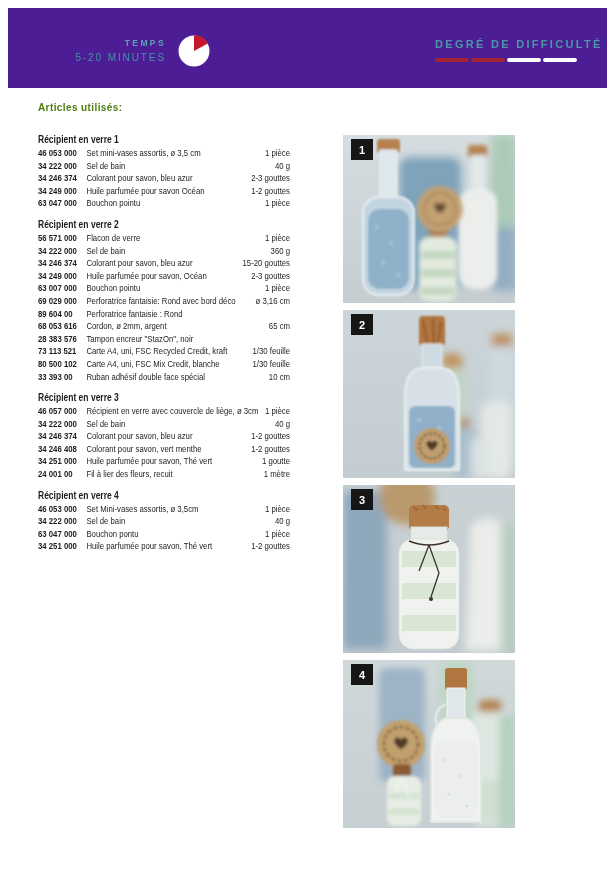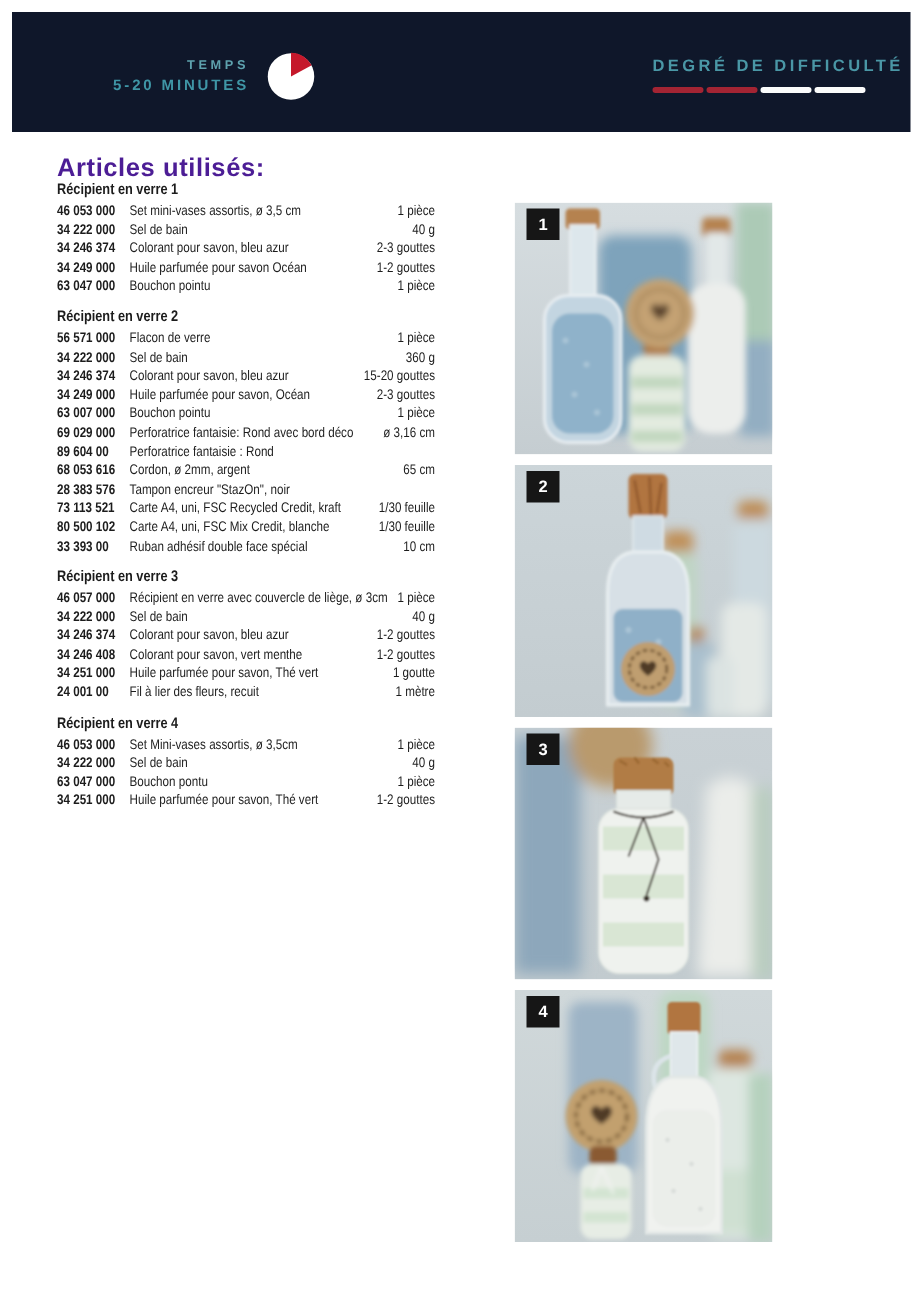--- a/index.html
+++ b/index.html
@@ -1,36 +1,36 @@
 <!DOCTYPE html>
 <html><head>
 <meta charset="utf-8">
 <style>
   html,body{margin:0;padding:0;}
   body{
     width:615px;height:871px;background:#ffffff;position:relative;overflow:hidden;
     font-family:"Liberation Sans",sans-serif;color:#1c1c1c;
   }
   
-  .band{position:absolute;left:8px;top:8px;width:599px;height:80px;background:#0f172a;}
+  .band{position:absolute;left:8px;top:8px;width:599px;height:80px;background:#4c1d95;}
   .time-block{position:absolute;left:58px;top:24px;display:flex;align-items:center;gap:10px;}
   .time-lines{text-align:right;width:100px;}
   .time-label{font-size:8.5px;font-weight:bold;letter-spacing:2.4px;color:#5ea2ae;}
-  .time-value{font-size:10px;font-weight:bold;letter-spacing:1.9px;color:#3f96a6;margin-top:4px;}
+  .time-value{font-size:10px;font-weight:normal;letter-spacing:1.9px;color:#3f96a6;margin-top:4px;}
   .clock{width:36px;height:36px;}
   .diff-block{position:absolute;left:427px;top:30px;}
   .diff-label{font-size:11px;font-weight:bold;letter-spacing:2.3px;color:#4a97a6;}
   .bars{display:flex;gap:2px;margin-top:8px;}
   .bar{width:34px;height:4px;border-radius:2px;background:#fafbfb;}
   .bar.filled{background:#a32433;}
   
-  .page-title{position:absolute;left:38px;top:102px;font-size:17px;font-weight:bold;
-    letter-spacing:.4px;color:#4c1d95;}
+  .page-title{position:absolute;left:38px;top:102px;font-size:10px;font-weight:bold;
+    letter-spacing:.4px;color:#4d7c0f;}
   
-  .list{position:absolute;left:38px;top:120px;width:252px;}
+  .list{position:absolute;left:38px;top:133px;width:252px;}
   .list-inner{width:302px;transform:scaleX(0.8344);transform-origin:0 0;}
   .section{margin-bottom:8px;}
   .sec-heading{font-size:10.2px;font-weight:bold;line-height:14px;}
   .row{display:flex;font-size:9.3px;line-height:12.6px;}
   .code{flex:none;width:50px;font-weight:bold;}
   .desc{flex:1;padding-left:8px;white-space:nowrap;overflow:hidden;}
   .qty{flex:none;text-align:right;white-space:nowrap;padding-left:5px;}
   
   .photo-col{position:absolute;left:343px;top:135px;width:172px;}
   .photo{position:relative;width:172px;height:168px;margin-bottom:7px;overflow:hidden;}

